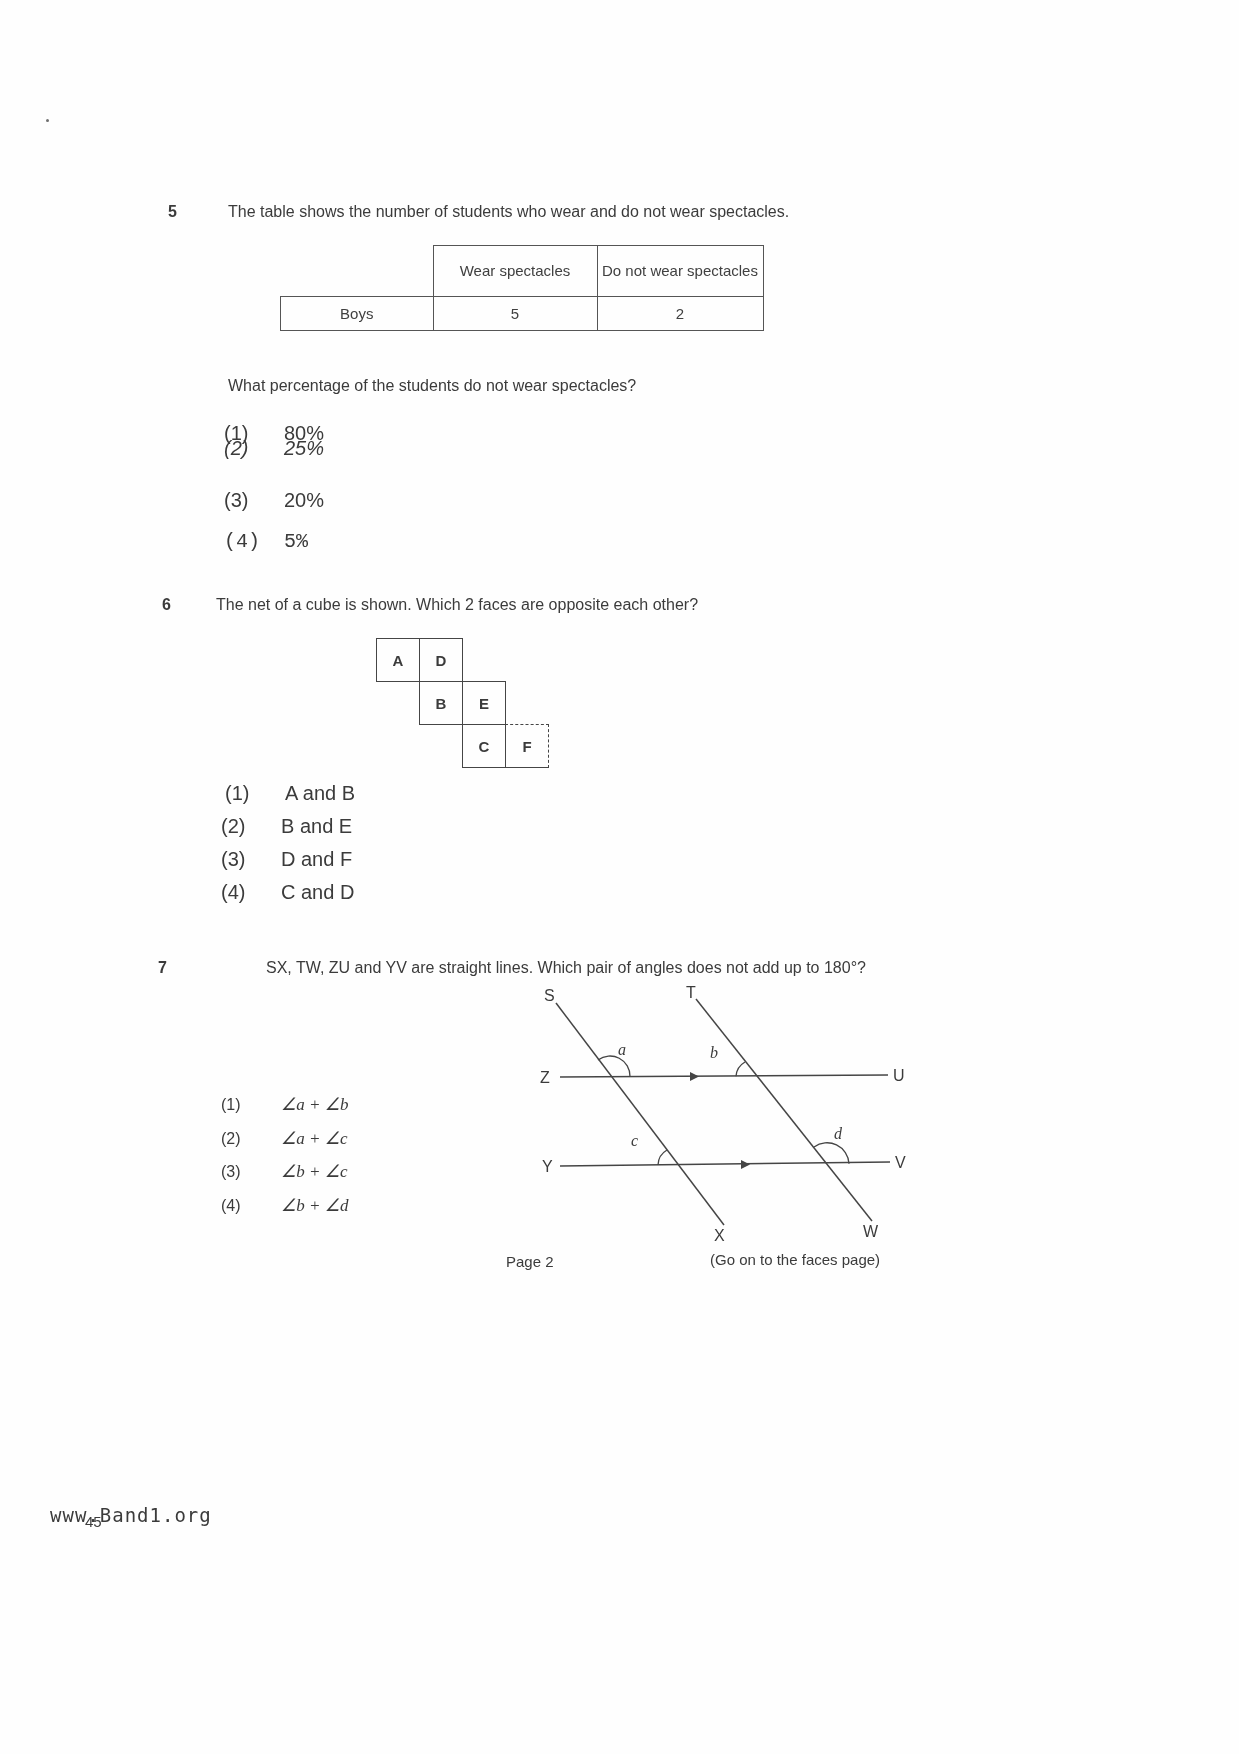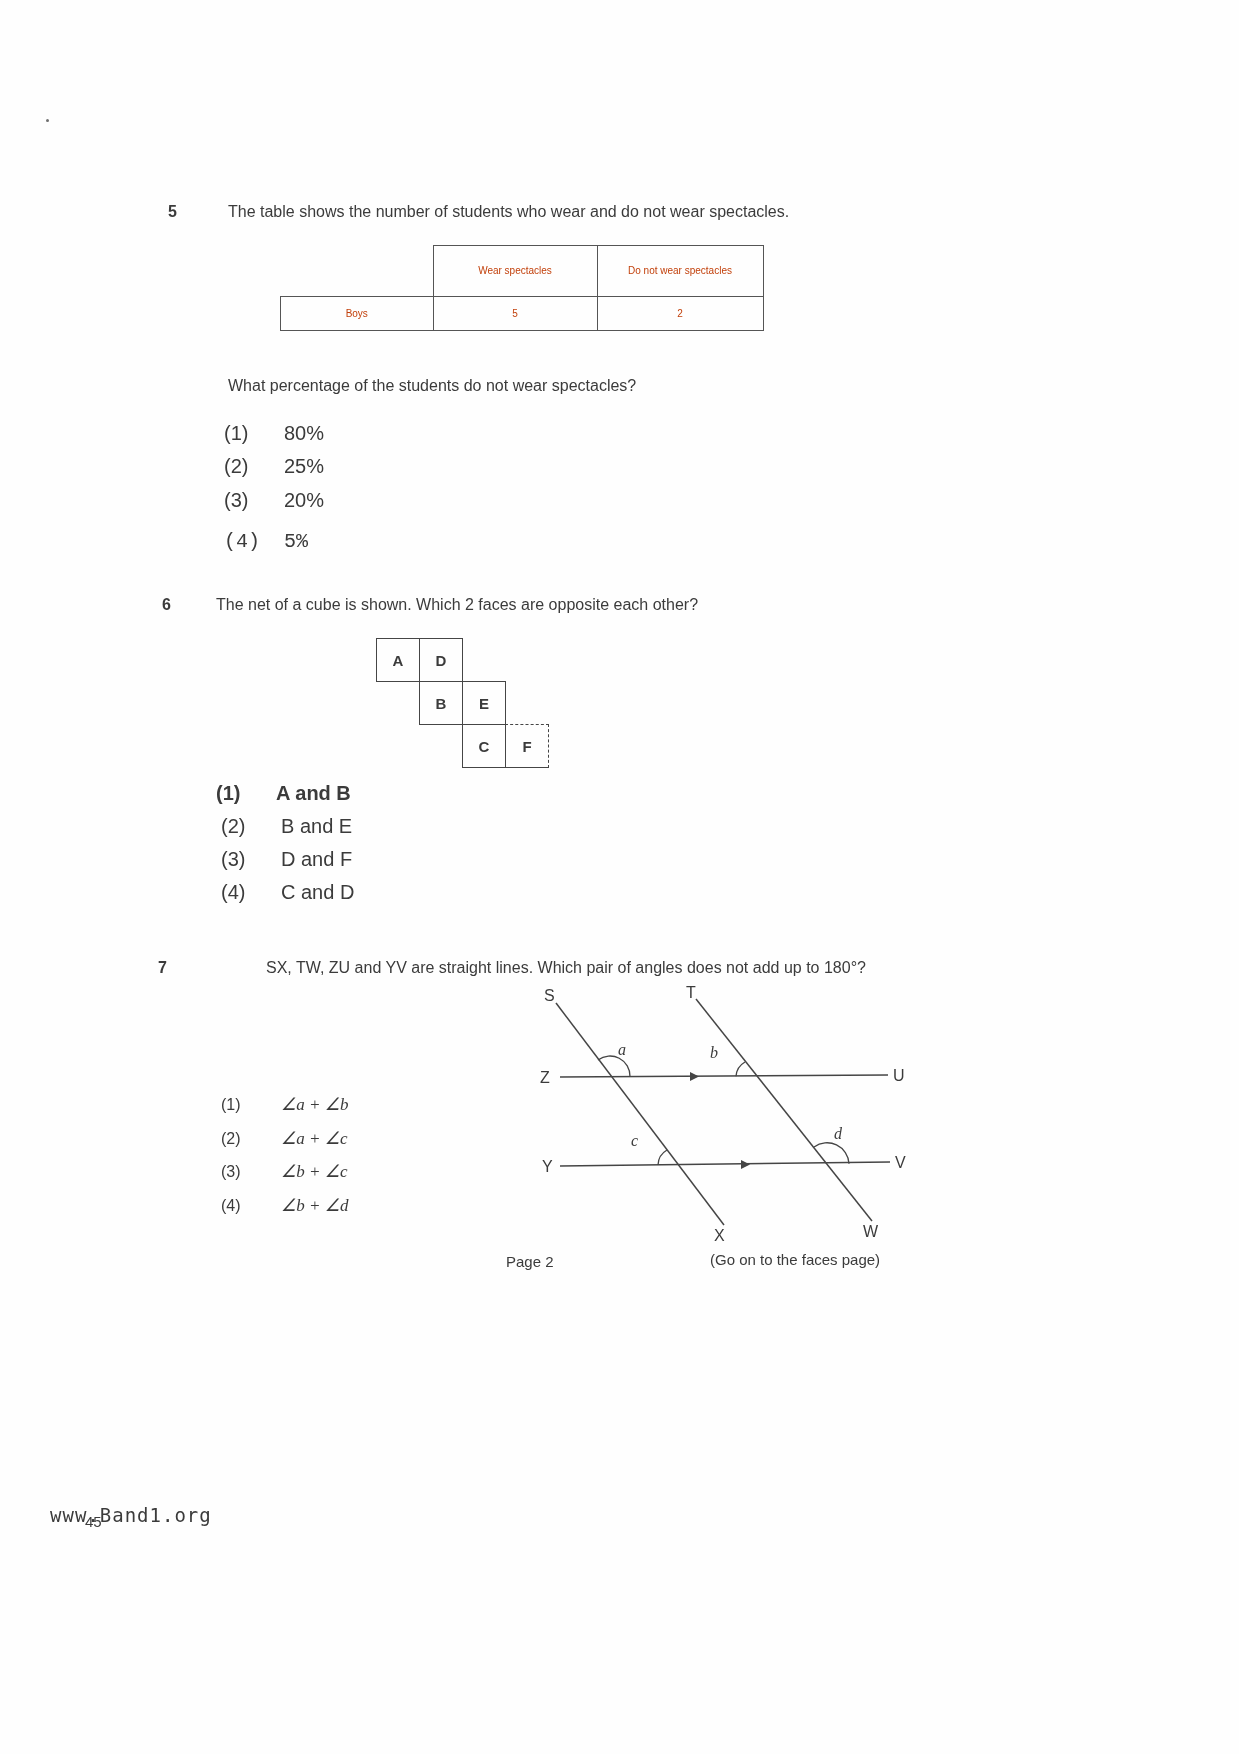--- a/index.html
+++ b/index.html
@@ -12,21 +12,21 @@
     font-family: "Liberation Sans", sans-serif;
     color: #3b3b3b;
     overflow: hidden;
   }
   .abs { position: absolute; }
   .qnum { font-size: 16px; font-weight: bold; }
   .qtext { font-size: 16px; white-space: nowrap; }
   .dot { width: 3px; height: 3px; background: #6f6f6f; border-radius: 50%; }
 
   
-  table.spec-table { border-collapse: collapse; font-size: 10px; color: #c2410c; }
+  table.spec-table { border-collapse: collapse; font-size: 15px; color: #404040; }
   table.spec-table td, table.spec-table th {
     border: 1.4px solid #555; text-align: center; vertical-align: middle;
     font-weight: normal; padding: 0;
   }
   table.spec-table .noborder { border: none; }
   table.spec-table .c-label { width: 152px; }
   table.spec-table .c-wear  { width: 163px; }
   table.spec-table .c-not   { width: 165px; }
   table.spec-table .hrow th { height: 50px; line-height: 1.2; }
   table.spec-table .drow td { height: 33px; }
@@ -86,21 +86,21 @@
       </tr>
     </tbody>
       </table>
   </div>
 
   <div class="abs qtext" style="left:228px; top:377px;">What percentage of the students do not wear spectacles?</div>
 
   <div class="opt" style="left:224px; top:422px;">
     <span class="onum">(1)</span><span>80%</span>
   </div>
-  <div class="opt" style="left:224px; top:455px;">
+  <div class="opt" style="left:224px; top:437px;font-style:italic;">
     <span class="onum">(2)</span><span>25%</span>
   </div>
   <div class="opt" style="left:224px; top:489px;">
     <span class="onum">(3)</span><span>20%</span>
   </div>
   <div class="opt" style="left:224px; top:530px;font-family:Liberation Mono, monospace;">
     <span class="onum">(4)</span><span>5%</span>
   </div>
 
   <div class="abs qnum" style="left:162px; top:596px;">6</div>
@@ -108,21 +108,21 @@
 
   <div class="net" style="left:376px; top:638px;">
     <div class="net-cell cell-a">A</div>
     <div class="net-cell cell-d">D</div>
     <div class="net-cell cell-b">B</div>
     <div class="net-cell cell-e">E</div>
     <div class="net-cell cell-c">C</div>
     <div class="net-cell cell-f">F</div>
   </div>
 
-  <div class="opt" style="left:216px; top:782px;font-weight:bold;">
+  <div class="opt" style="left:225px; top:782px;">
     <span class="onum">(1)</span><span>A and B</span>
   </div>
   <div class="opt" style="left:221px; top:815px;">
     <span class="onum">(2)</span><span>B and E</span>
   </div>
   <div class="opt" style="left:221px; top:848px;">
     <span class="onum">(3)</span><span>D and F</span>
   </div>
   <div class="opt" style="left:221px; top:881px;">
     <span class="onum">(4)</span><span>C and D</span>

